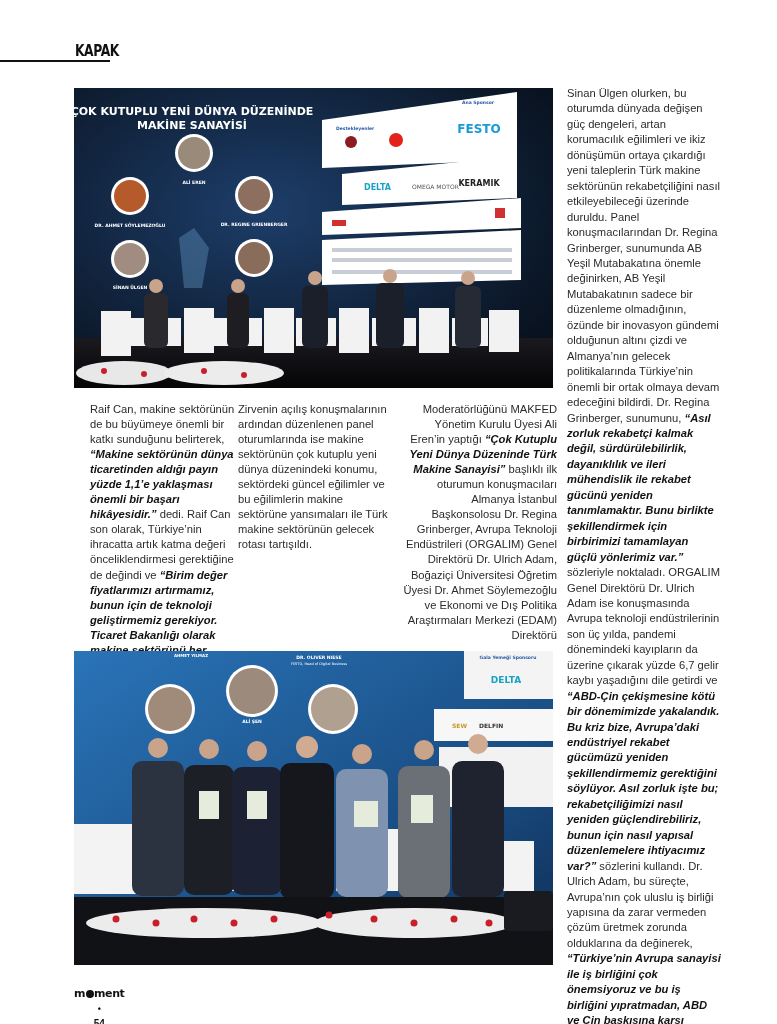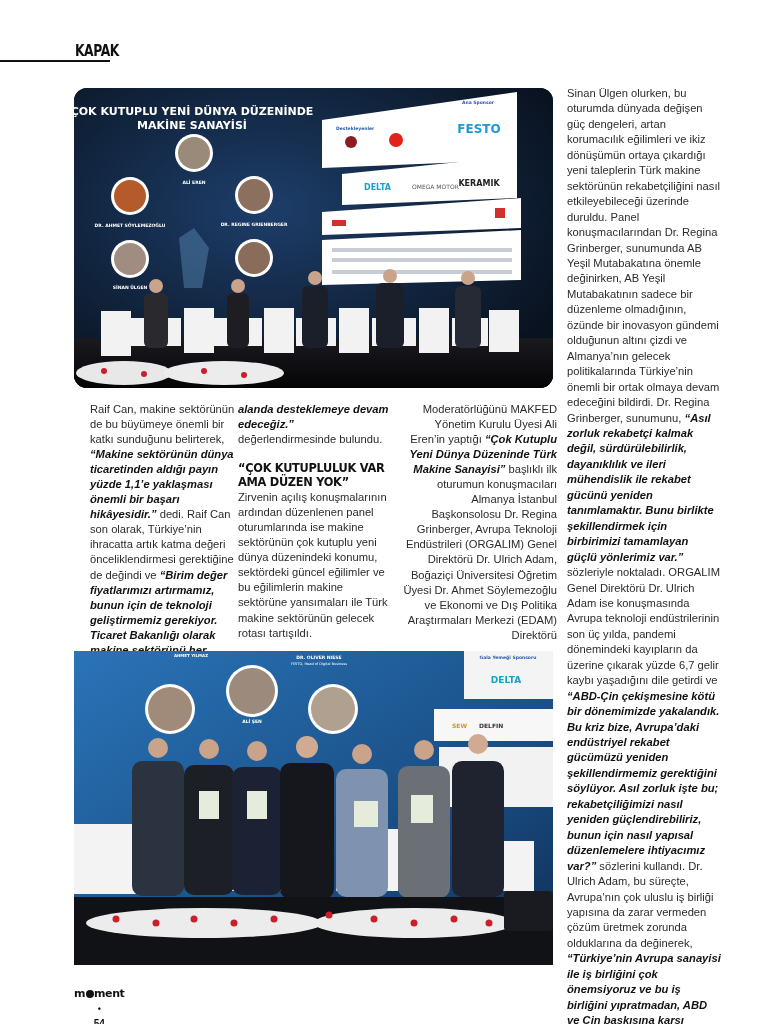--- a/index.html
+++ b/index.html
@@ -19,21 +19,21 @@
   .logo-word { font-family:"DejaVu Sans", sans-serif; font-weight:bold; font-size:11px; letter-spacing:-0.4px; }
   .logo-o { display:inline-block; width:8px; height:8px; border-radius:50%; background:#111; vertical-align:-1px; margin:0 0.5px; }
   .bullet { font-size:9px; }
 </style>
 </head>
 <body>
 
 <div class="section-rule"></div>
 <div class="section-label">KAPAK</div>
 
-<div class="photo" style="left:74px; top:88px; width:479px; height:300px; background:#0d1520;border-radius:13px;">
+<div class="photo" style="left:74px; top:88px; width:479px; height:300px; background:#0d1520;">
   <svg width="479" height="300" viewBox="0 0 479 300">
     <defs>
       <radialGradient id="g1" cx="40%" cy="40%" r="70%">
         <stop offset="0" stop-color="#1d3e6a"></stop>
           <stop offset="1" stop-color="#09121f"></stop>
       </radialGradient>
       <linearGradient id="floor" x1="0" y1="0" x2="0" y2="1">
         <stop offset="0" stop-color="#1a1a1f"></stop>
           <stop offset="1" stop-color="#050507"></stop>
       </linearGradient>
@@ -146,24 +146,20 @@
   </svg>
 </div>
 
 <div class="col" style="left:90px; top:402px; width:155px;">
   <p>
     <span>Raif Can, makine sektörünün de bu büyümeye önemli bir katkı sunduğunu belirterek, </span><em>“Makine sektörünün dünya ticaretinden aldığı payın yüzde 1,1’e yaklaşması önemli bir başarı hikâyesidir.”</em><span> dedi. Raif Can son olarak, Türkiye’nin ihracatta artık katma değeri önceliklendirmesi gerektiğine de değindi ve </span><em>“Birim değer fiyatlarımızı artırmamız, bunun için de teknoloji geliştirmemiz gerekiyor. Ticaret Bakanlığı olarak makine sektörünü her</em>
   </p>
 </div>
 
 <div class="col" style="left:238px; top:402px; width:155px;">
-  <p>
-    <em>alanda desteklemeye devam edeceğiz.”</em><span> değerlendirmesinde bulundu.</span>
-  </p>
-  <div class="heading">“ÇOK KUTUPLULUK VAR AMA DÜZEN YOK”</div>
   <p>Zirvenin açılış konuşmalarının ardından düzenlenen panel oturumlarında ise makine sektörünün çok kutuplu yeni dünya düzenindeki konumu, sektördeki güncel eğilimler ve bu eğilimlerin makine sektörüne yansımaları ile Türk makine sektörünün gelecek rotası tartışıldı.</p>
 </div>
 
 <div class="col" style="left:402px; top:402px; width:155px;text-align:right;">
   <p>
     <span>Moderatörlüğünü MAKFED Yönetim Kurulu Üyesi Ali Eren’in yaptığı </span><em>“Çok Kutuplu Yeni Dünya Düzeninde Türk Makine Sanayisi”</em><span> başlıklı ilk oturumun konuşmacıları Almanya İstanbul Başkonsolosu Dr. Regina Grinberger, Avrupa Teknoloji Endüstrileri (ORGALIM) Genel Direktörü Dr. Ulrich Adam, Boğaziçi Üniversitesi Öğretim Üyesi Dr. Ahmet Söylemezoğlu ve Ekonomi ve Dış Politika Araştırmaları Merkezi (EDAM) Direktörü</span>
   </p>
 </div>
 
 <div class="col" style="left:567px; top:86px; width:154px; line-height:15.45px;">

